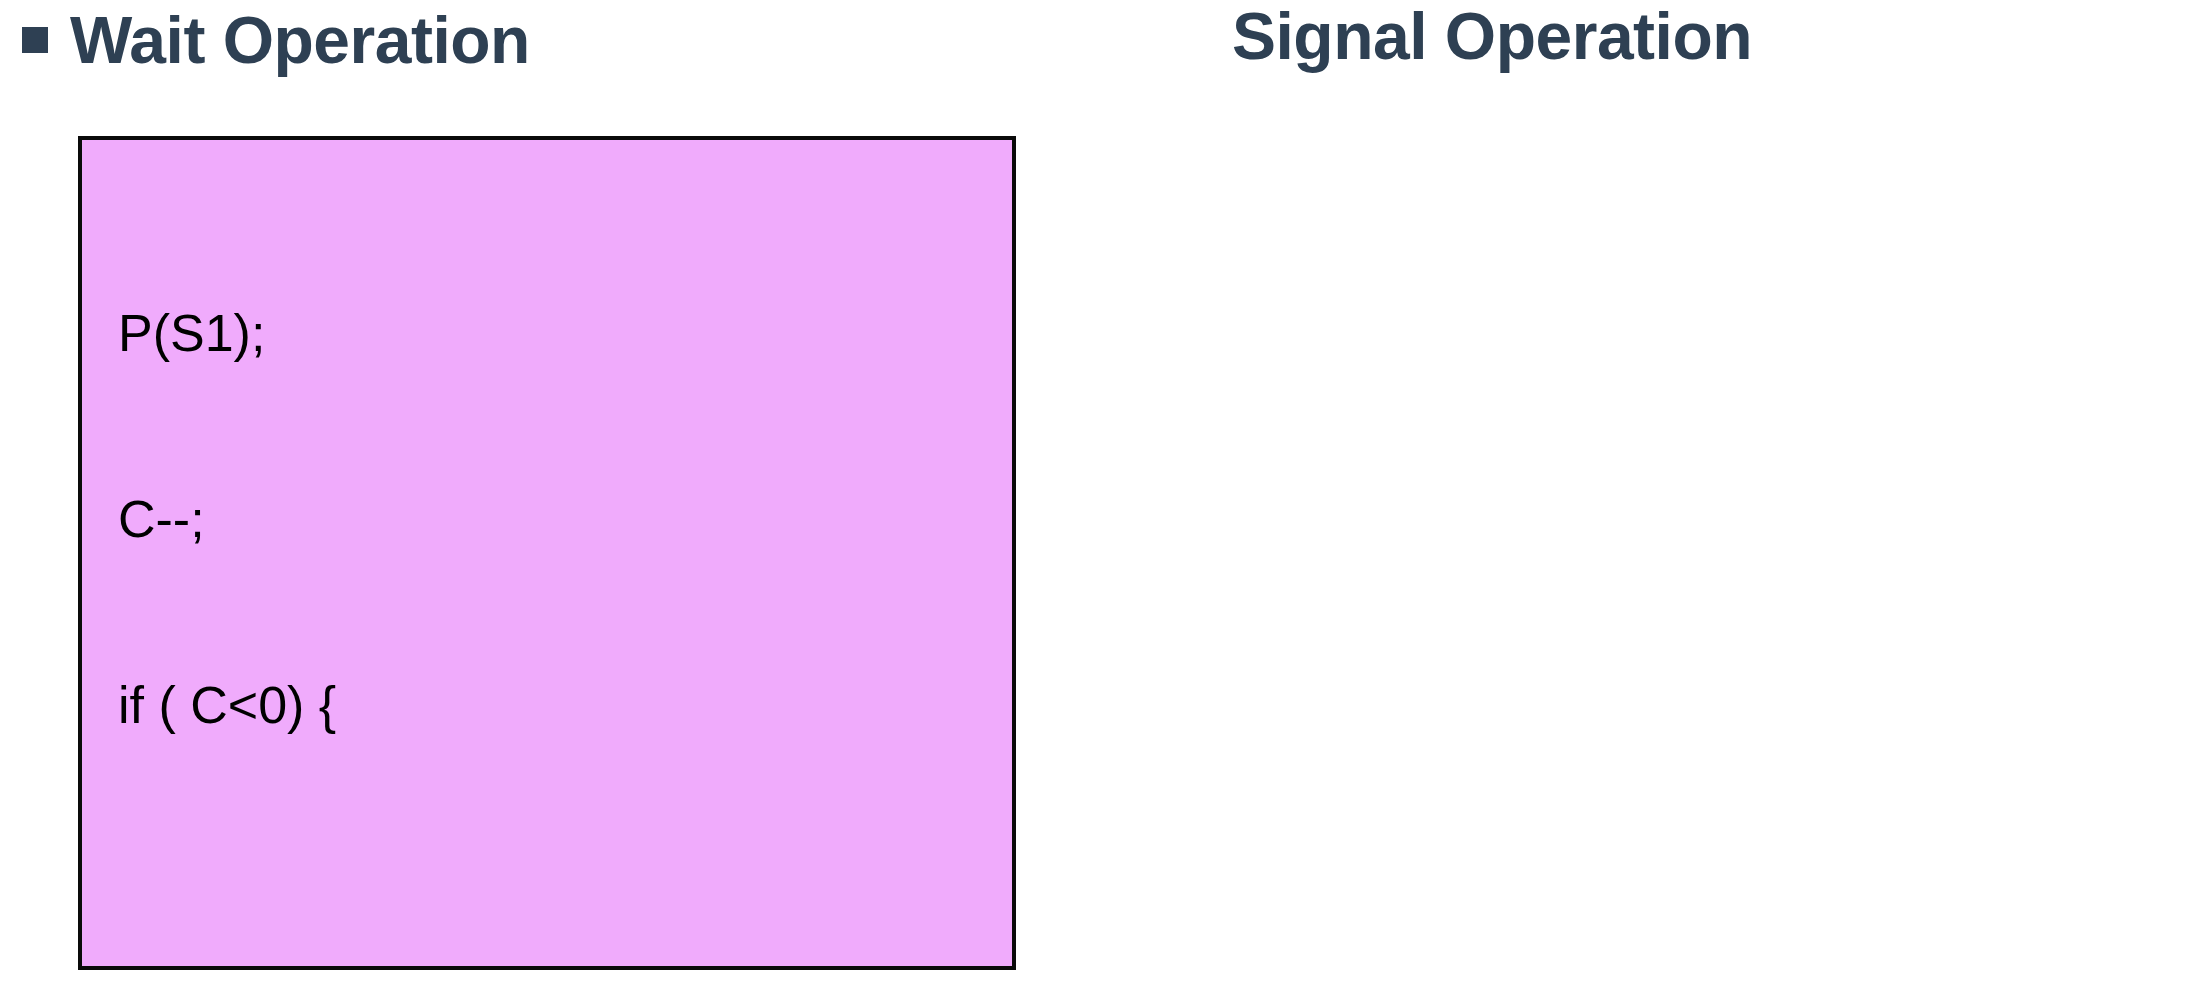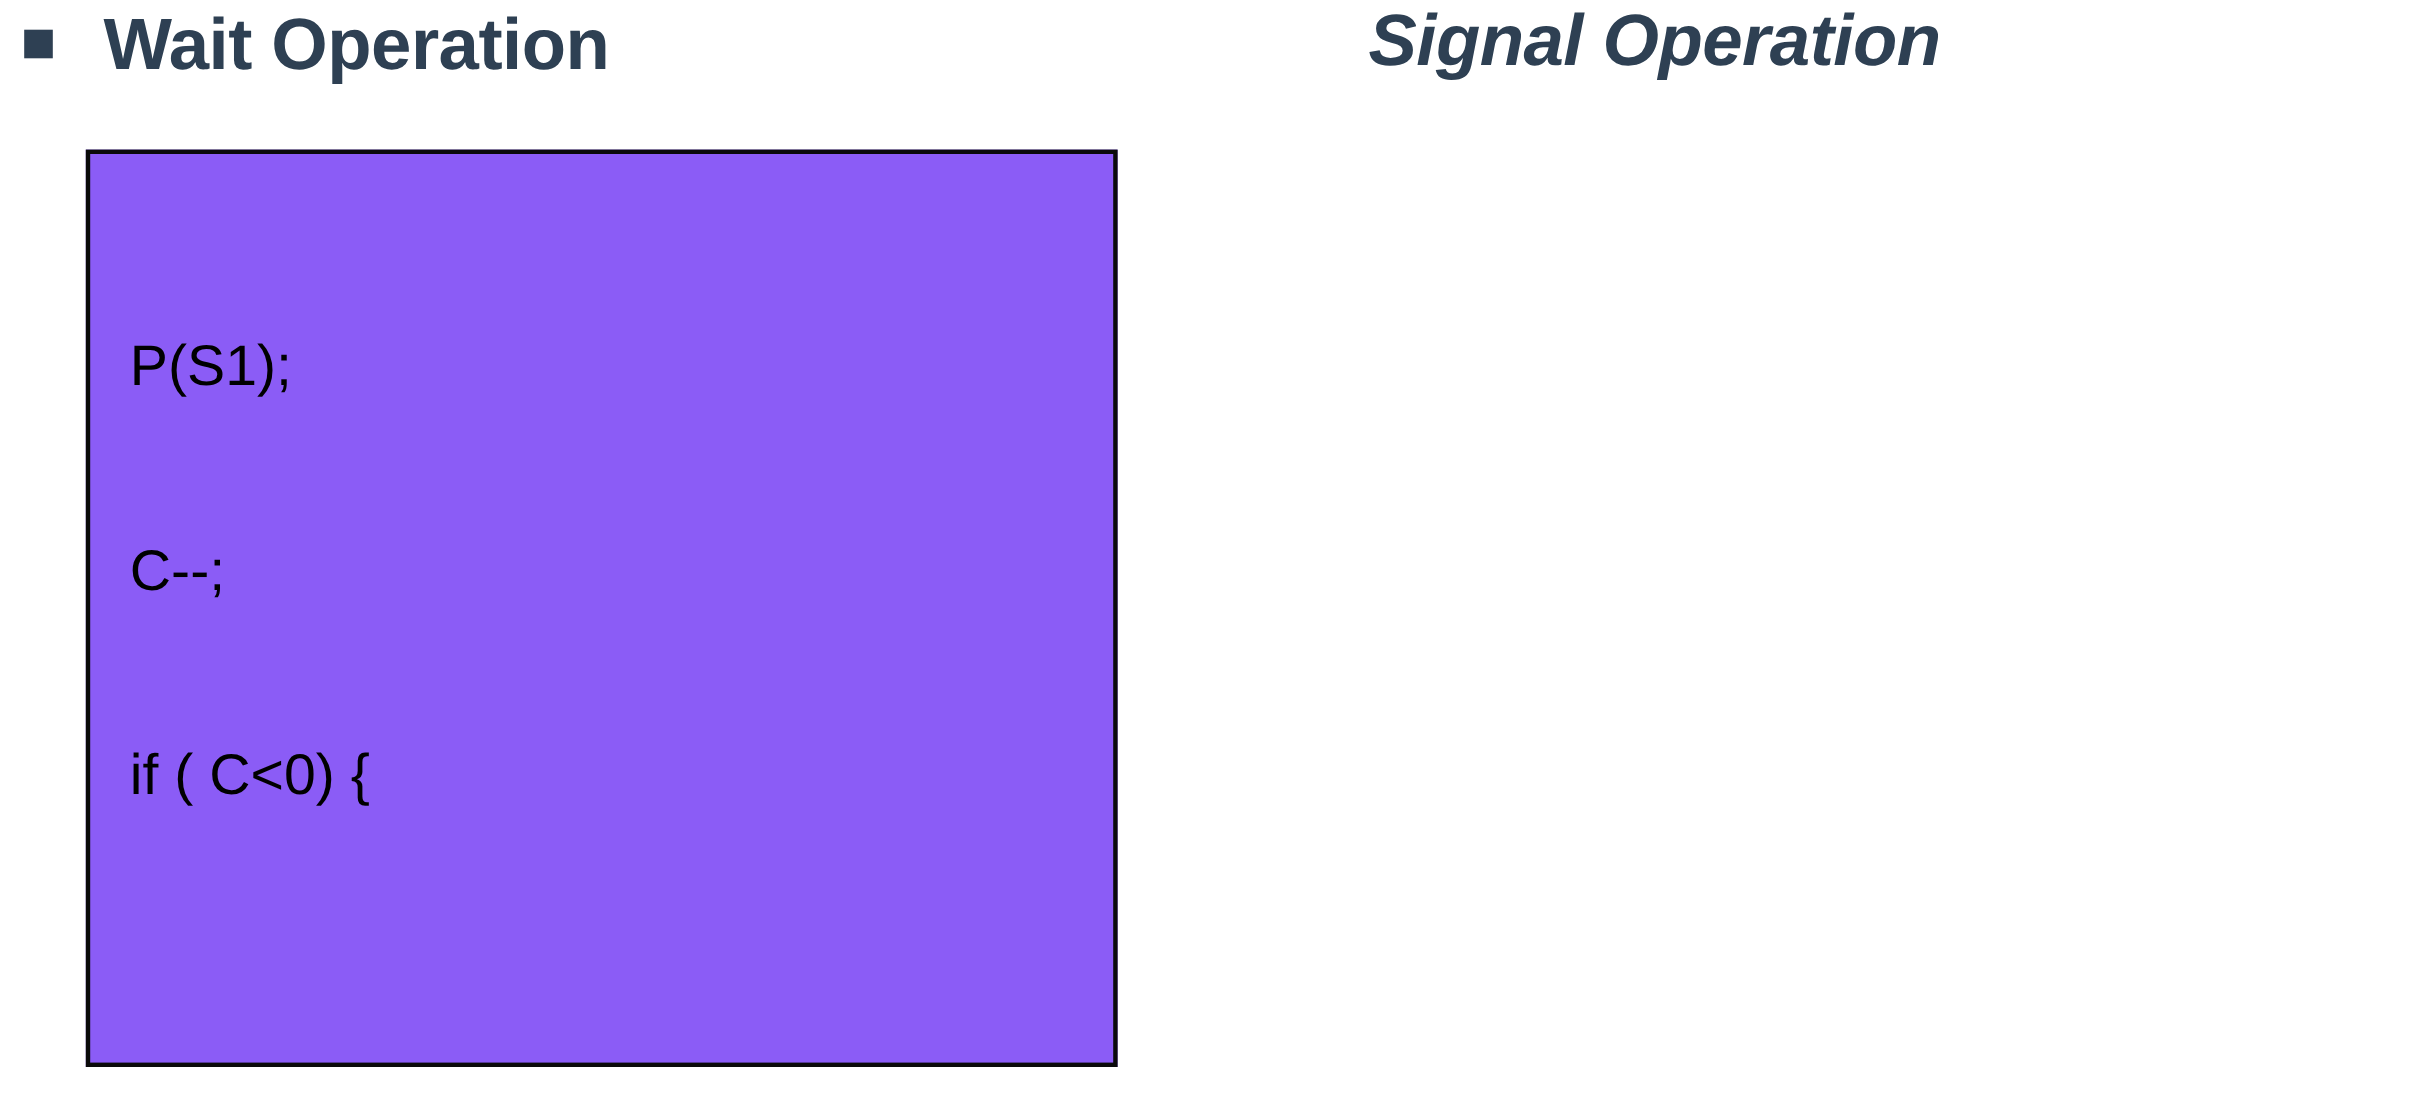--- a/index.html
+++ b/index.html
@@ -25,46 +25,45 @@
   #col-signal { left: 1140px; width: 1060px; }
 
   
   .heading-row {
     position: absolute;
     display: flex;
     align-items: center;
     white-space: nowrap;
   }
   #heading-wait-row   { left: 22px;  top: 4px; }
-  #heading-signal-row { left: 80px;  top: 0px; font-style: italic; }
+  #heading-signal-row { left: 92px;  top: 0px; }
 
   .bullet-square {
     width: 26px;
     height: 26px;
     background: #2e4053;
     margin-right: 22px;
     flex: 0 0 auto;
     display: inline-block;
   }
 
   .heading-text {
     font-family: "Liberation Sans", sans-serif;
     font-weight: bold;
     font-size: 66px;
     line-height: 1.1;
     color: #2e4053;
     letter-spacing: -0.5px;
-    margin-left: 24px;
   }
 
   
   .code-box {
     position: absolute;
     border: 4px solid #0a0a0a;
-    background: #8b5cf6;
+    background: #f0abfc;
     box-sizing: border-box;
     overflow: hidden;
   }
   #box-wait {
     left: 78px;
     top: 136px;
     width: 938px;
     height: 834px;
     padding: 38px 0 0 36px;
   }

